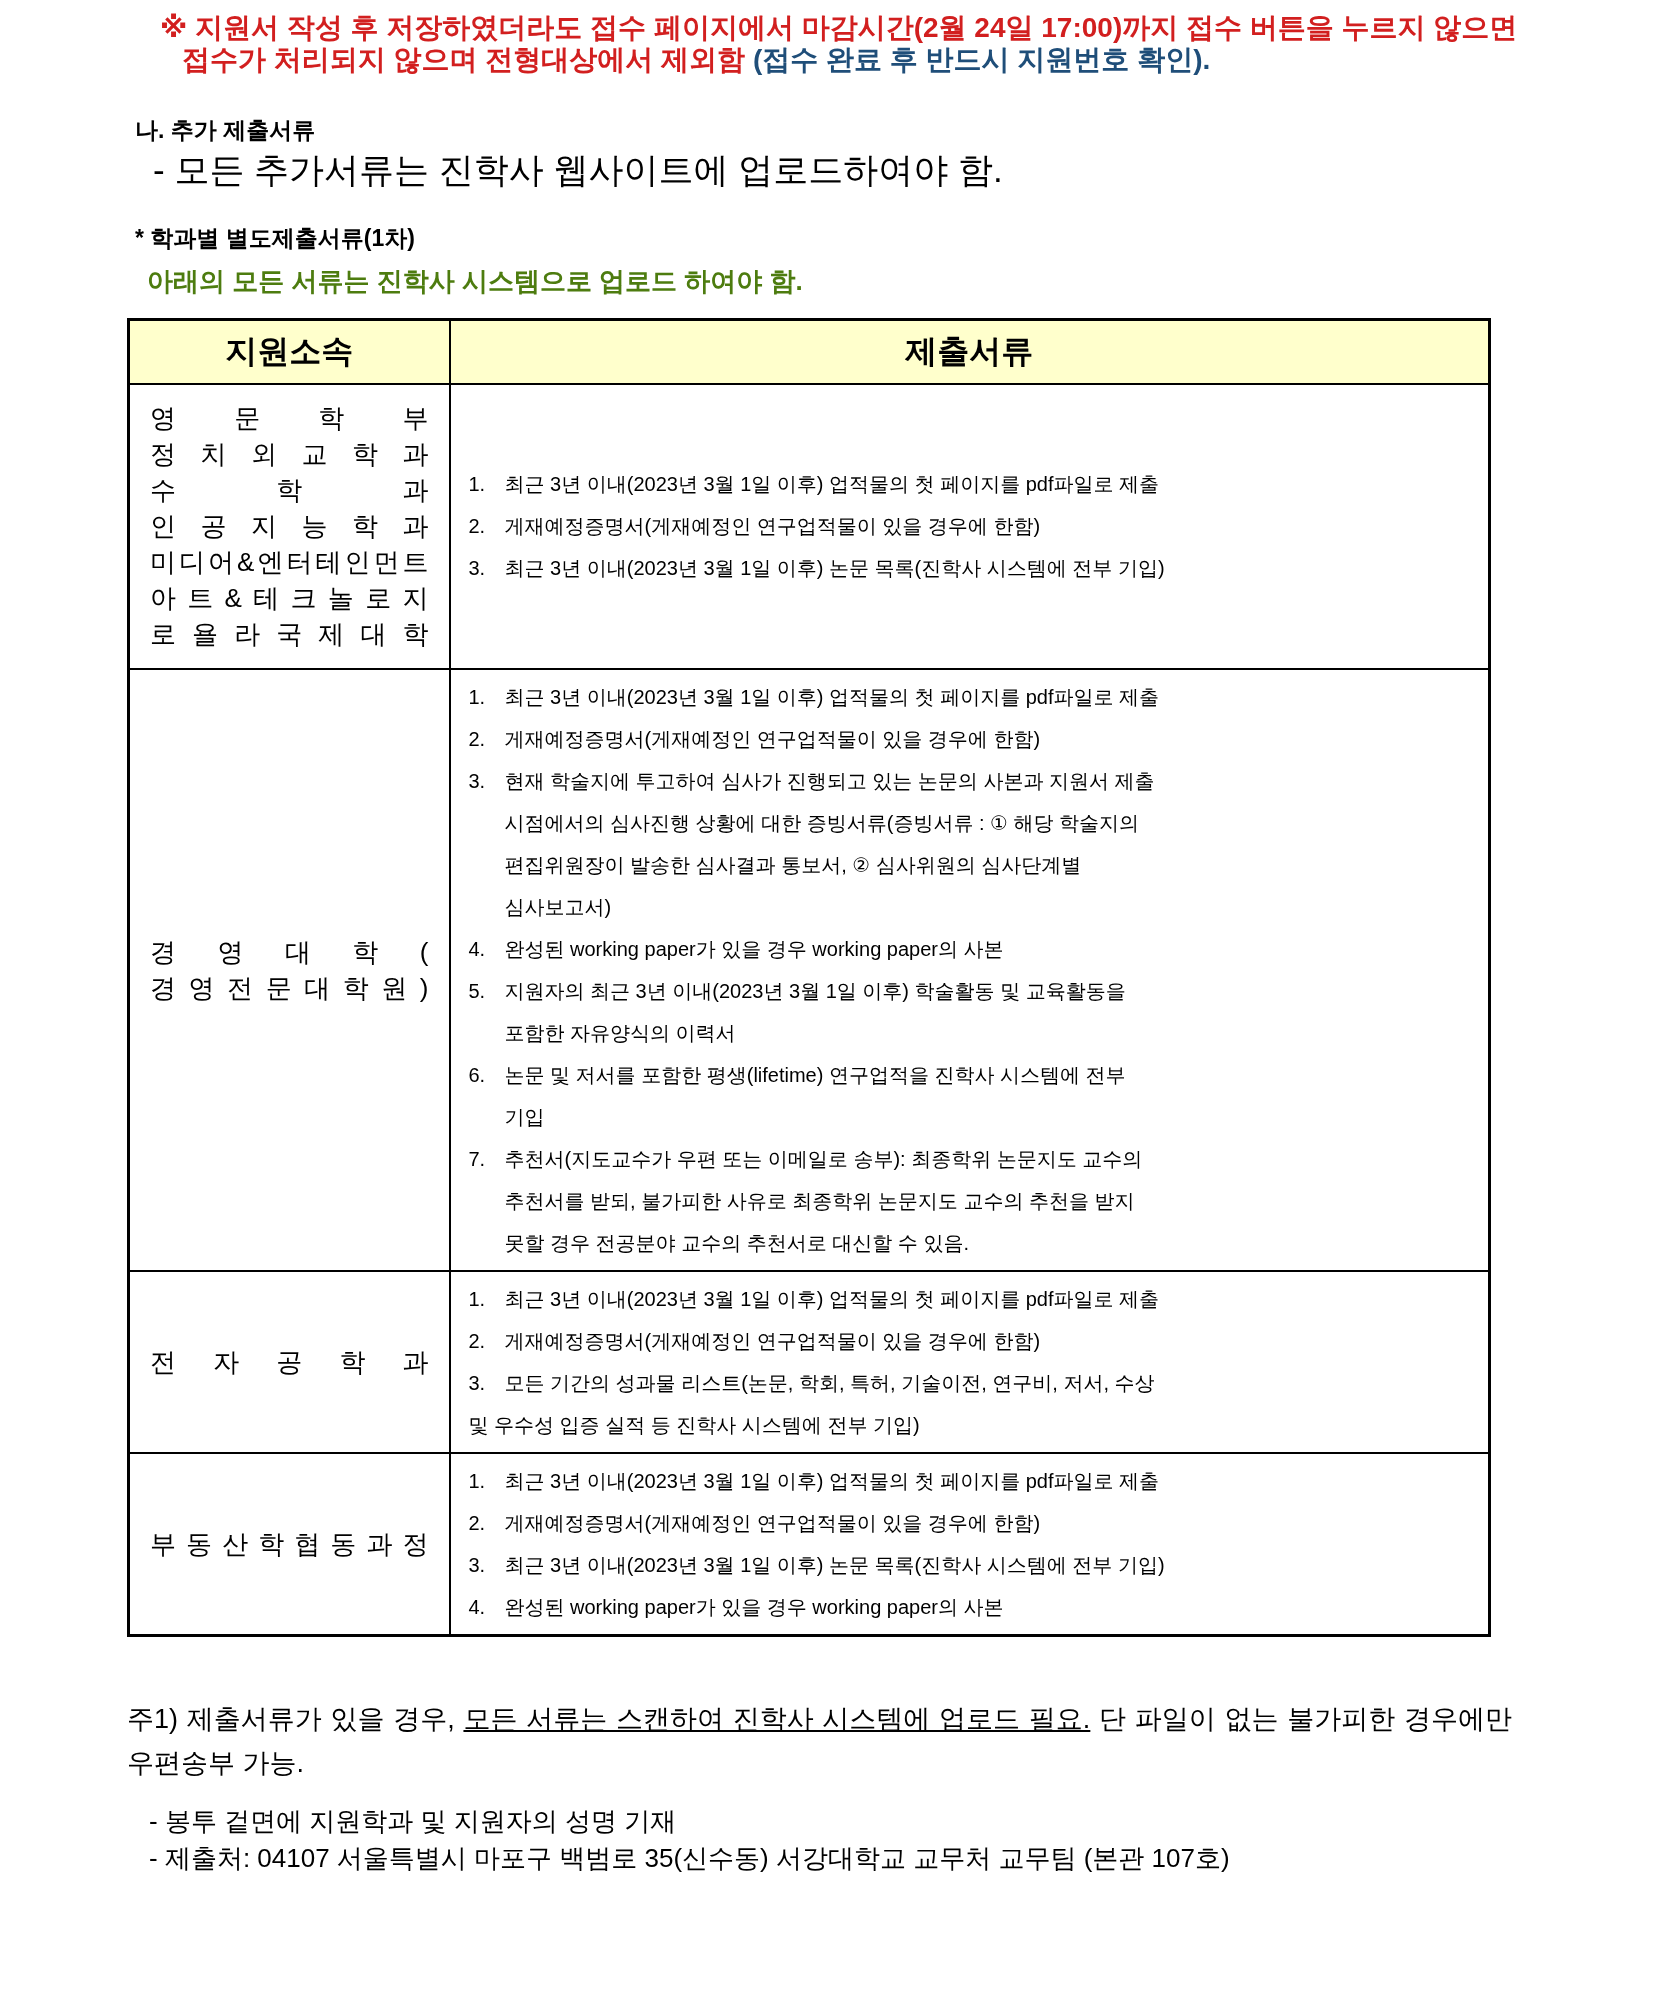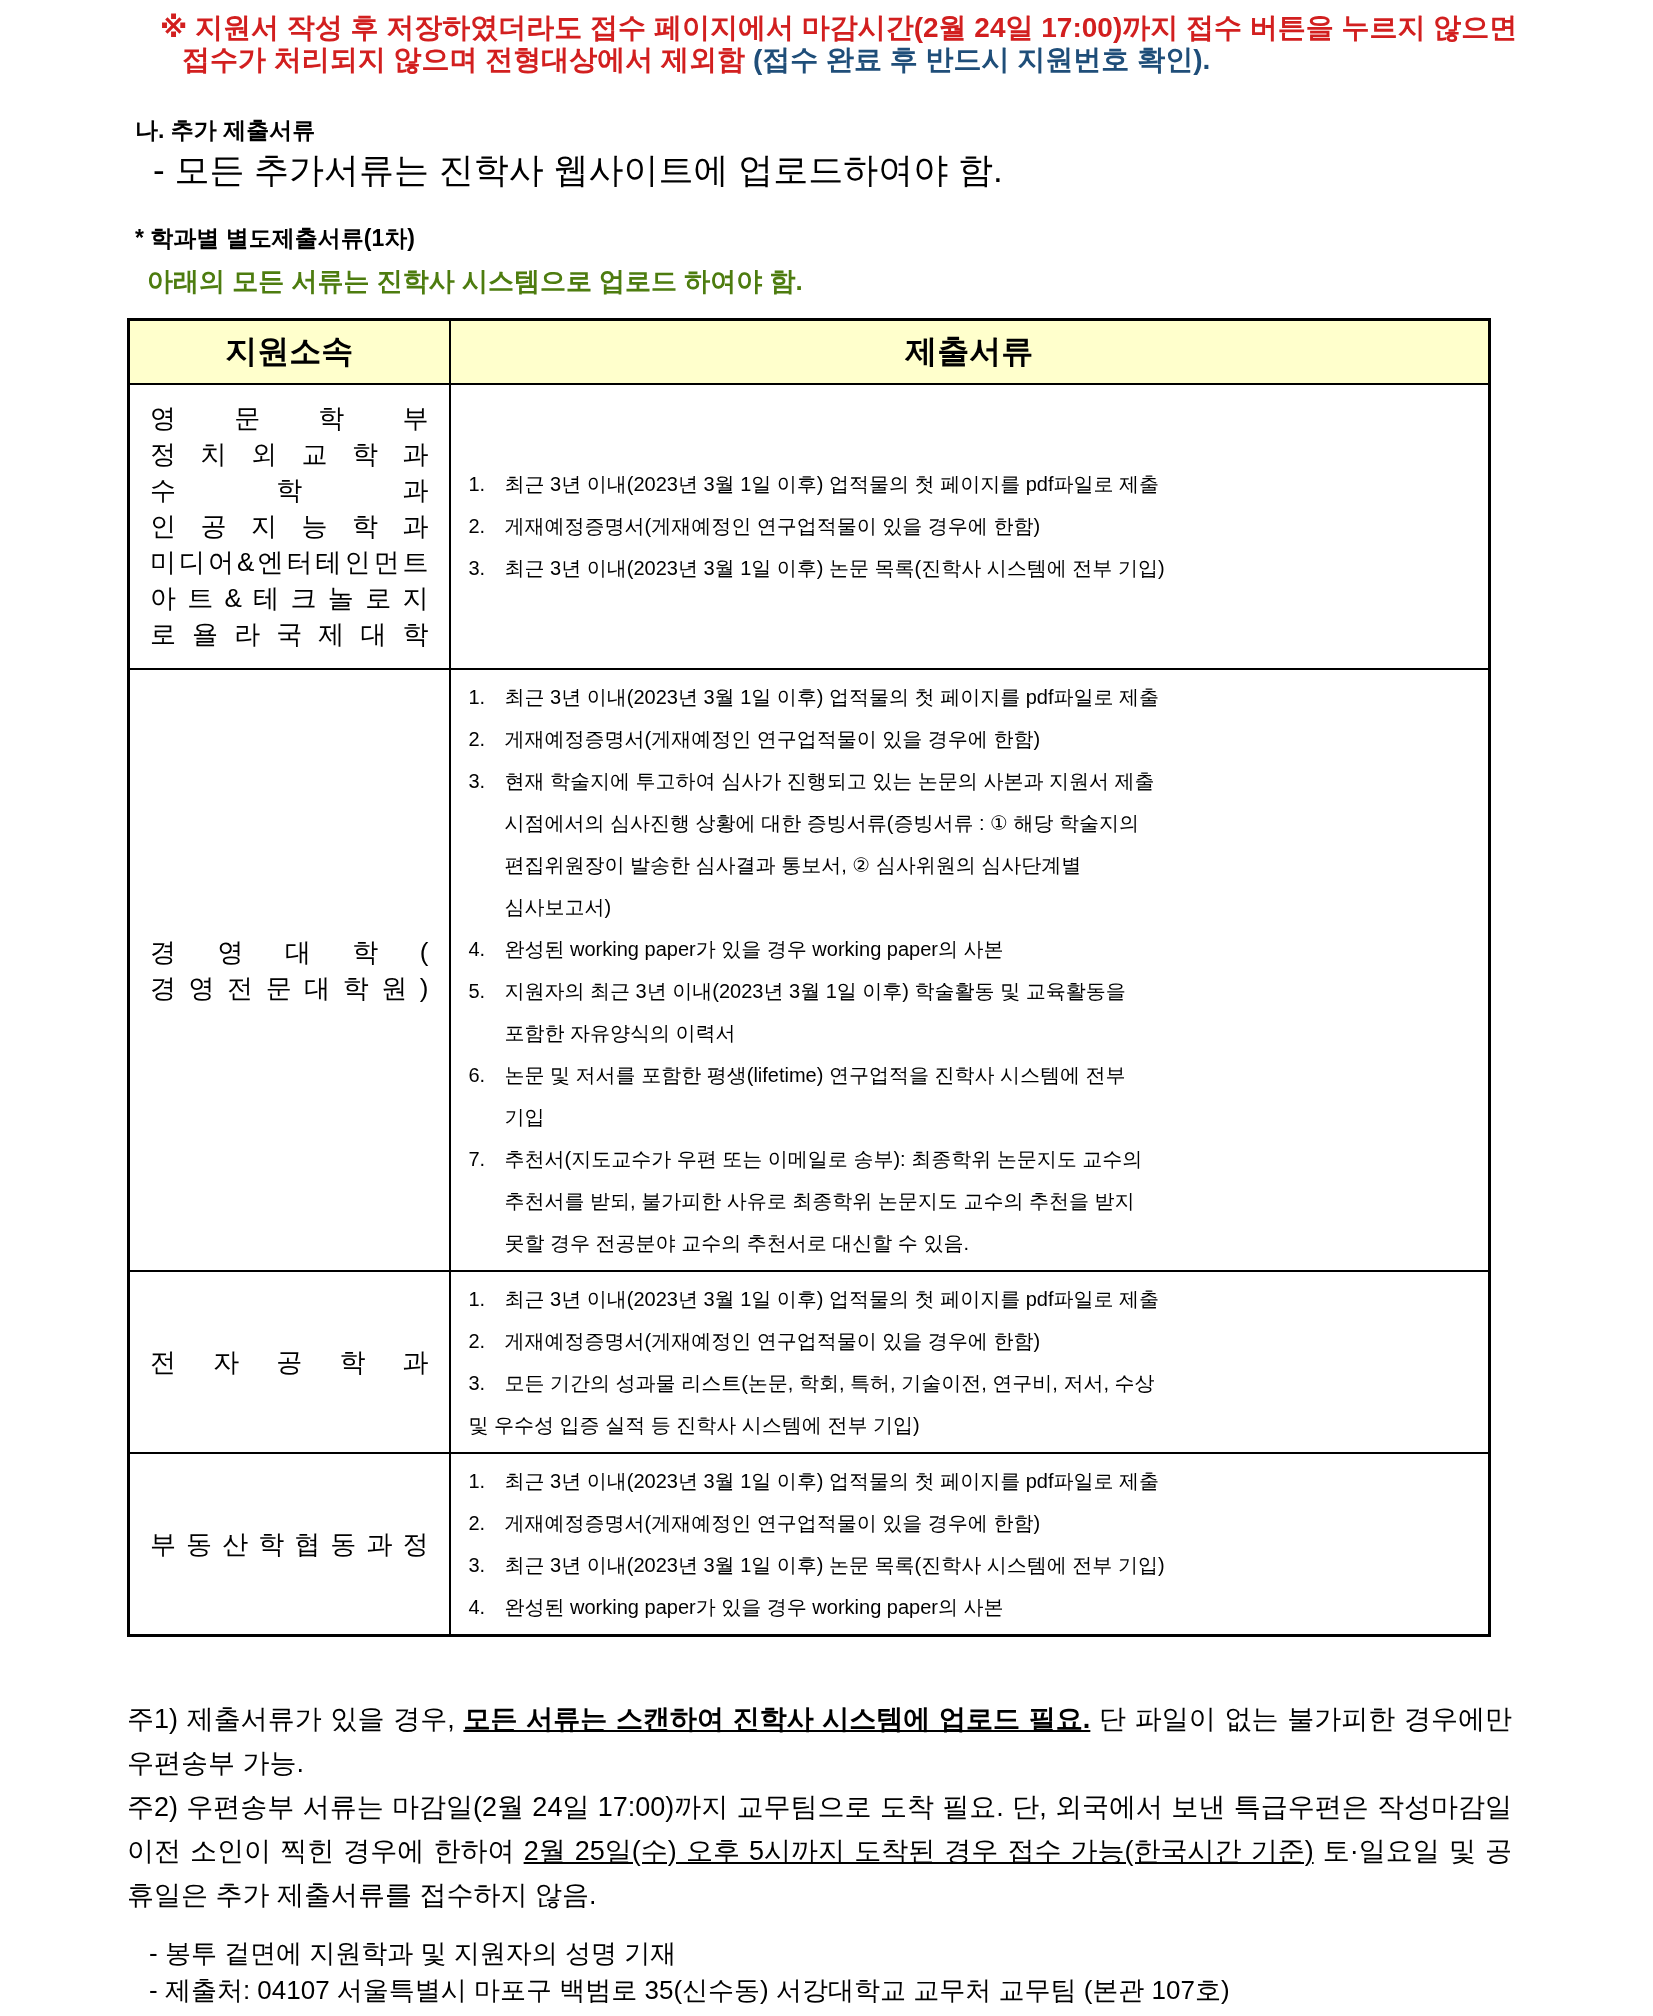--- a/index.html
+++ b/index.html
@@ -105,21 +105,21 @@
   .item .txt { white-space: pre-wrap; }
   
   .notes {
     margin-top: 60px;
     width: 1385px;
     font-size: 27px;
     line-height: 44px;
     text-align: justify;
   }
   .notes p { margin: 0; }
-  .seg-bu { font-weight: bold; text-decoration: underline; }
+  .seg-bu { font-weight: normal; text-decoration: underline; }
   .seg-u  { text-decoration: underline; }
   
   .footer {
     margin-top: 18px;
     font-size: 26px;
     line-height: 37px;
   }
   .footer p { margin: 0 0 0 22px; }
 </style>
 </head>
@@ -290,21 +290,20 @@
             <div class="item"><span class="num">2.</span><span class="txt">게재예정증명서(게재예정인 연구업적물이 있을 경우에 한함)</span></div>
             <div class="item"><span class="num">3.</span><span class="txt">최근 3년 이내(2023년 3월 1일 이후) 논문 목록(진학사 시스템에 전부 기입)</span></div>
             <div class="item"><span class="num">4.</span><span class="txt">완성된 working paper가 있을 경우 working paper의 사본</span></div>
           </td>
         </tr>
       </tbody>
   </table>
 
   <div class="notes">
     <p><span class="seg-plain">주1) 제출서류가 있을 경우, </span><span class="seg-bu">모든 서류는 스캔하여 진학사 시스템에 업로드 필요.</span><span class="seg-plain"> 단 파일이 없는 불가피한 경우에만 우편송부 가능.</span></p>
-    <p><span class="seg-plain">주2) 우편송부 서류는 마감일(2월 24일 17:00)까지 교무팀으로 도착 필요. 단, 외국에서 보낸 특급우편은 작성마감일 이전 소인이 찍힌 경우에 한하여 </span><span class="seg-u">2월 25일(수) 오후 5시까지 도착된 경우 접수 가능(한국시간 기준)</span><span class="seg-plain"> 토·일요일 및 공휴일은 추가 제출서류를 접수하지 않음.</span></p>
   </div>
 
   <div class="footer">
     <p>- 봉투 겉면에 지원학과 및 지원자의 성명 기재</p>
     <p>- 제출처: 04107   서울특별시 마포구 백범로 35(신수동) 서강대학교 교무처 교무팀 (본관 107호)</p>
 
   </div>
 
 </div>
 

